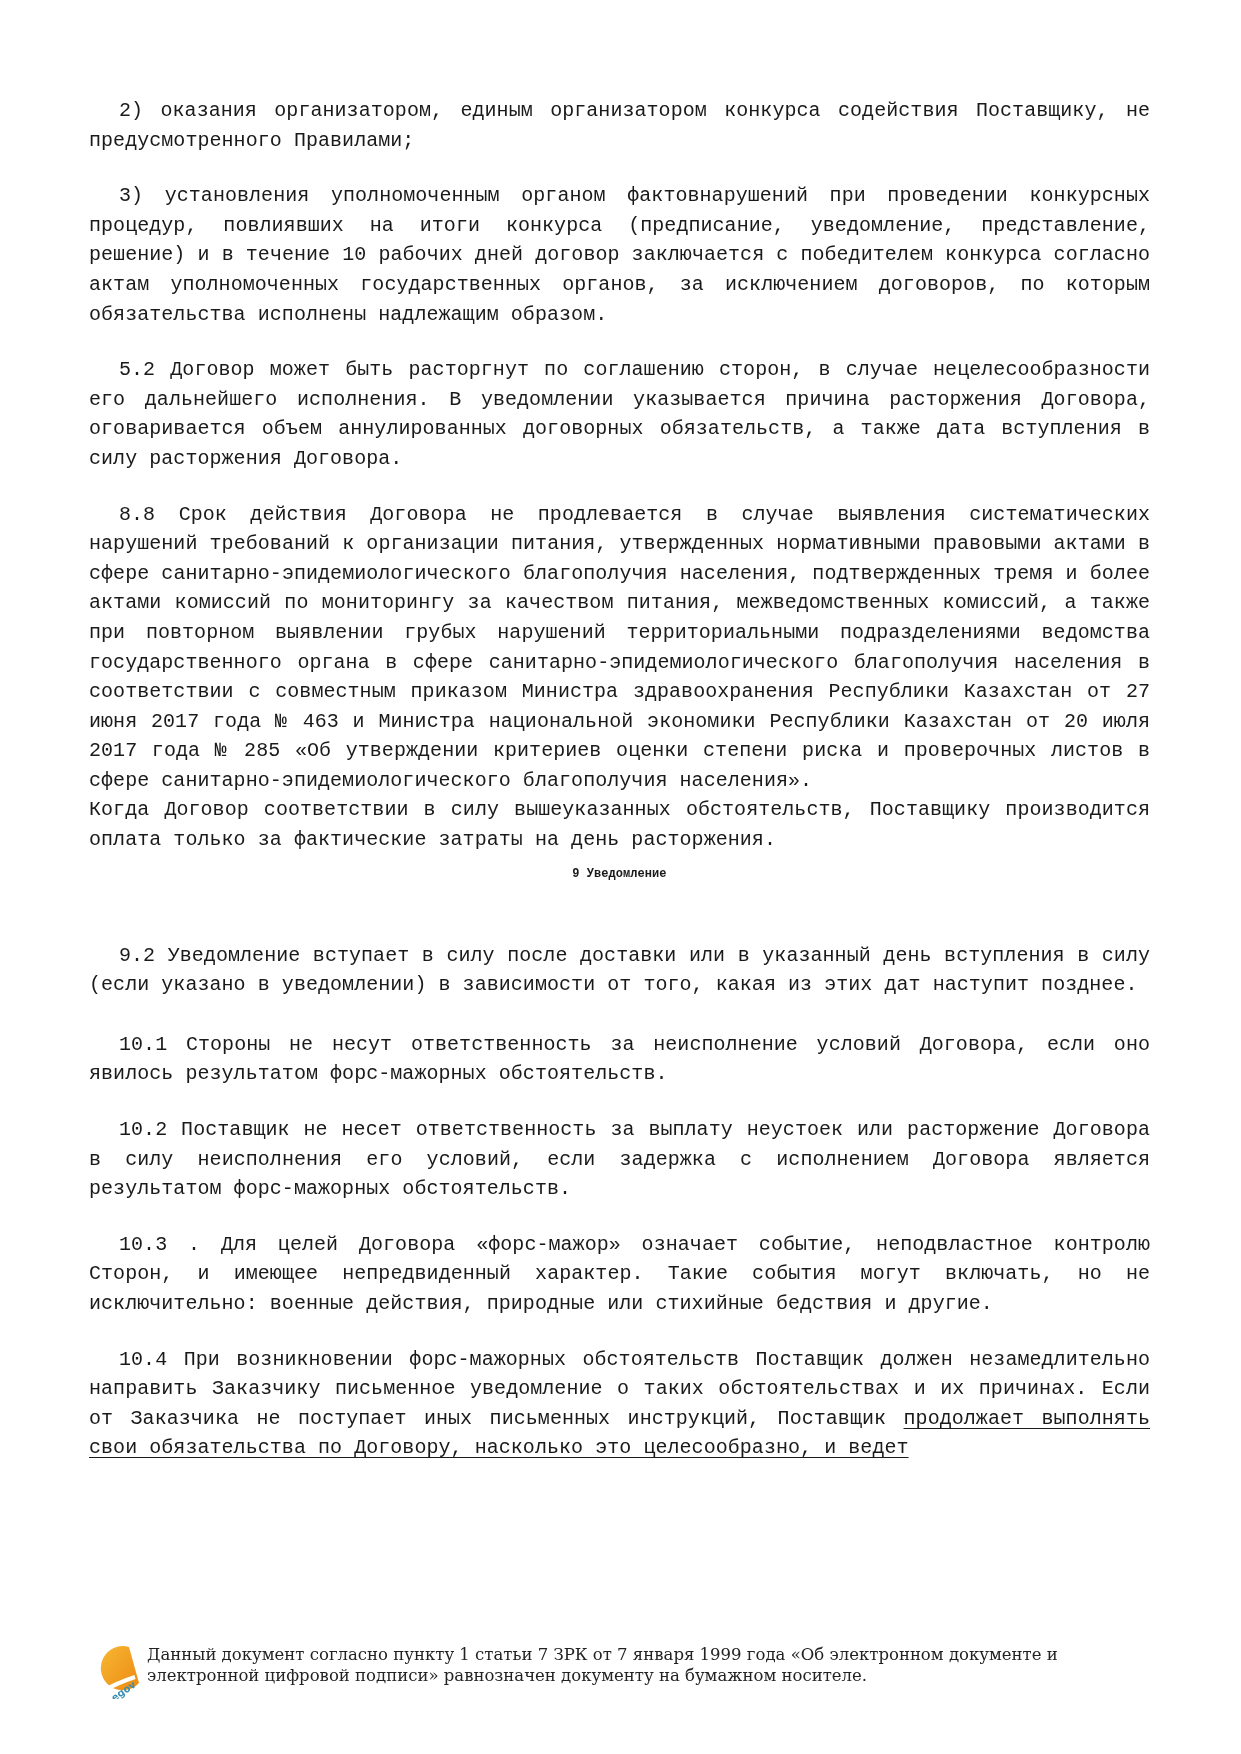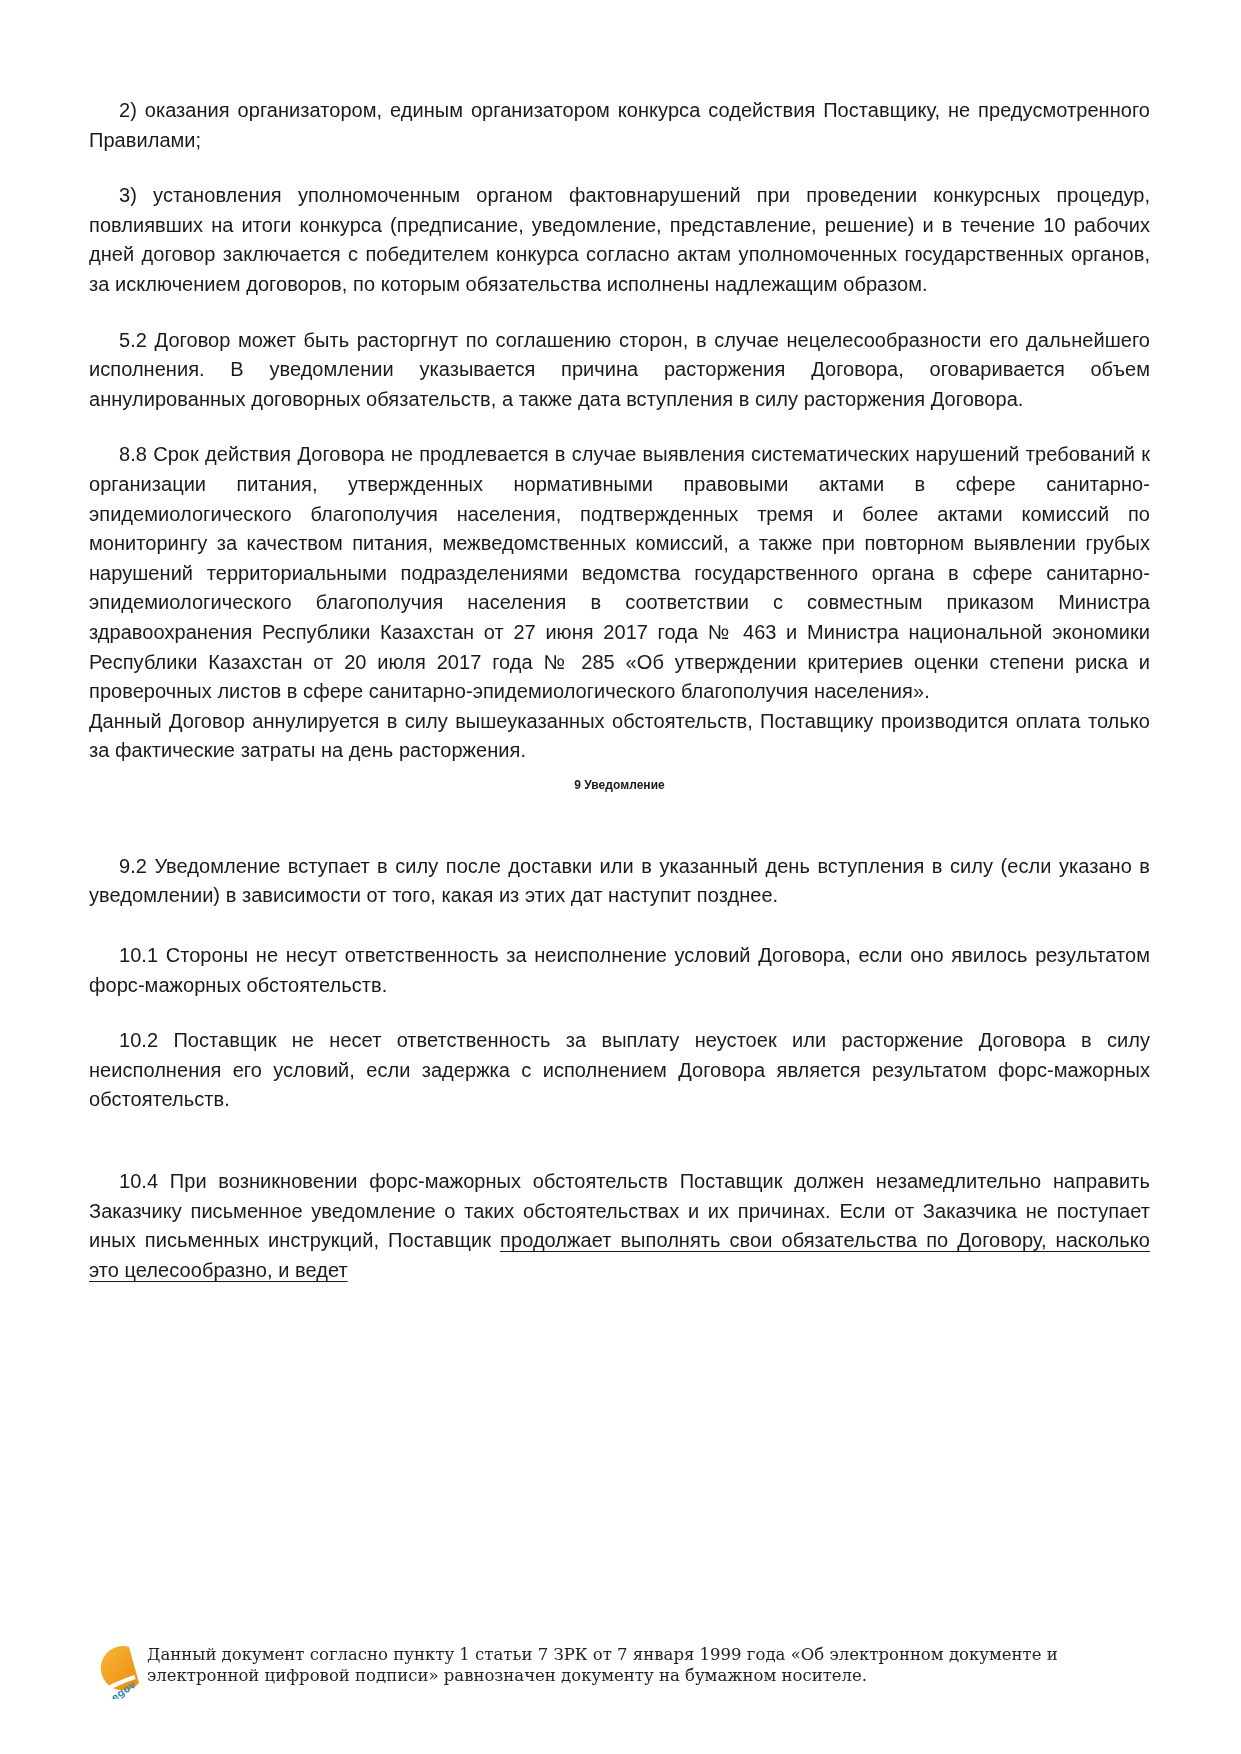--- a/index.html
+++ b/index.html
@@ -1,19 +1,19 @@
 <!DOCTYPE html>
 <html><head>
 <meta charset="utf-8">
 <style>
   html, body { margin: 0; padding: 0; background: #ffffff; }
   body { width: 1241px; height: 1754px; position: relative; overflow: hidden; }
   .page {
     position: absolute; left: 89px; top: 96px; width: 1061px;
-    font-family: Liberation Sans, sans-serif; font-size: 20px; line-height: 29.6px;
+    font-family: Liberation Mono, monospace; font-size: 20px; line-height: 29.6px;
     color: #1a1a1a; letter-spacing: 0.05px;
   }
   .p { margin: 0; text-align: justify; text-indent: 30px; }
   .p.noindent { text-indent: 0; }
   .gap { height: 26px; }
   .gap-small { height: 4px; }
   .heading {
     margin: 0; text-align: center; font-weight: bold; font-size: 12px;
     line-height: 30px;
   }
@@ -32,32 +32,33 @@
 <body>
 
 <div class="page">
   <p class="p">2) оказания организатором, единым организатором конкурса содействия Поставщику, не предусмотренного Правилами;</p>
   <div class="gap"></div>
   <p class="p">3) установления уполномоченным органом фактовнарушений при проведении конкурсных процедур, повлиявших на итоги конкурса (предписание, уведомление, представление, решение) и в течение 10 рабочих дней договор заключается с победителем конкурса согласно актам уполномоченных государственных органов, за исключением договоров, по которым обязательства исполнены надлежащим образом.</p>
   <div class="gap"></div>
   <p class="p">5.2 Договор может быть расторгнут по соглашению сторон, в случае нецелесообразности его дальнейшего исполнения. В уведомлении указывается причина расторжения Договора, оговаривается объем аннулированных договорных обязательств, а также дата вступления в силу расторжения Договора.</p>
   <div class="gap"></div>
   <p class="p">8.8 Срок действия Договора не продлевается в случае выявления систематических нарушений требований к организации питания, утвержденных нормативными правовыми актами в сфере санитарно-эпидемиологического благополучия населения, подтвержденных тремя и более актами комиссий по мониторингу за качеством питания, межведомственных комиссий, а также при повторном выявлении грубых нарушений территориальными подразделениями ведомства государственного органа в сфере санитарно-эпидемиологического благополучия населения в соответствии с совместным приказом Министра здравоохранения Республики Казахстан от 27 июня 2017 года № 463 и Министра национальной экономики Республики Казахстан от 20 июля 2017 года № 285 «Об утверждении критериев оценки степени риска и проверочных листов в сфере санитарно-эпидемиологического благополучия населения».</p>
-  <p class="p noindent">Данный Договор аннулируется в силу вышеуказанных обстоятельств, Поставщику производится оплата только за фактические затраты на день расторжения.</p>
+  <p class="p noindent">Когда Договор соответствии в силу вышеуказанных обстоятельств, Поставщику производится оплата только за фактические затраты на день расторжения.</p>
   <div class="gap-small"></div>
   <h2 class="heading">9 Уведомление</h2>
   <div class="gap"></div>
   <div class="gap"></div>
   <p class="p">9.2 Уведомление вступает в силу после доставки или в указанный день вступления в силу (если указано в уведомлении) в зависимости от того, какая из этих дат наступит позднее.</p>
   <div class="gap-small"></div>
   <div class="gap"></div>
   <p class="p">10.1 Стороны не несут ответственность за неисполнение условий Договора, если оно явилось результатом форс-мажорных обстоятельств.</p>
   <div class="gap"></div>
   <p class="p">10.2 Поставщик не несет ответственность за выплату неустоек или расторжение Договора в силу неисполнения его условий, если задержка с исполнением Договора является результатом форс-мажорных обстоятельств.</p>
   <div class="gap"></div>
+  <p class="p">10.3 . Для целей Договора «форс-мажор» означает событие, неподвластное контролю Сторон, и имеющее непредвиденный характер. Такие события могут включать, но не исключительно: военные действия, природные или стихийные бедствия и другие.</p>
   <div class="gap"></div>
   <p class="p"><span>10.4 При возникновении форс-мажорных обстоятельств Поставщик должен незамедлительно направить Заказчику письменное уведомление о таких обстоятельствах и их причинах. Если от Заказчика не поступает иных письменных инструкций, Поставщик</span> <span class="underline-last">продолжает выполнять свои обязательства по Договору, насколько это целесообразно, и ведет</span></p>
 </div>
 
 <div class="footer">
   <div class="logo">
     <svg width="48" height="56" viewBox="0 0 48 56">
       <defs>
         <linearGradient id="sunGrad" x1="0" y1="0" x2="1" y2="1">
           <stop offset="0" stop-color="#f7b733"></stop>

